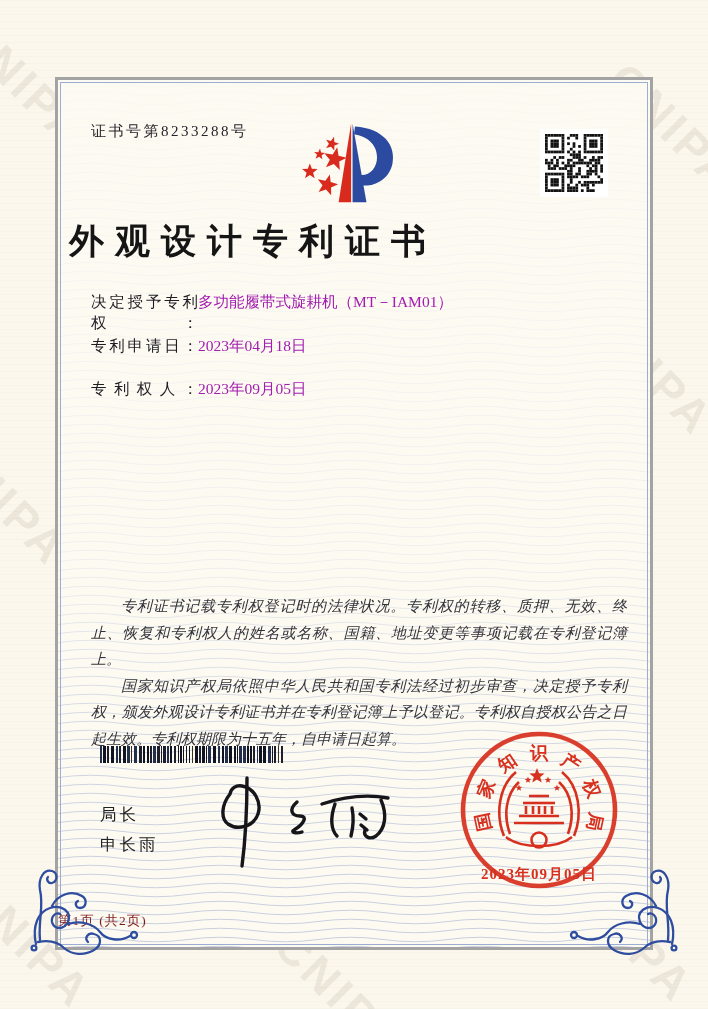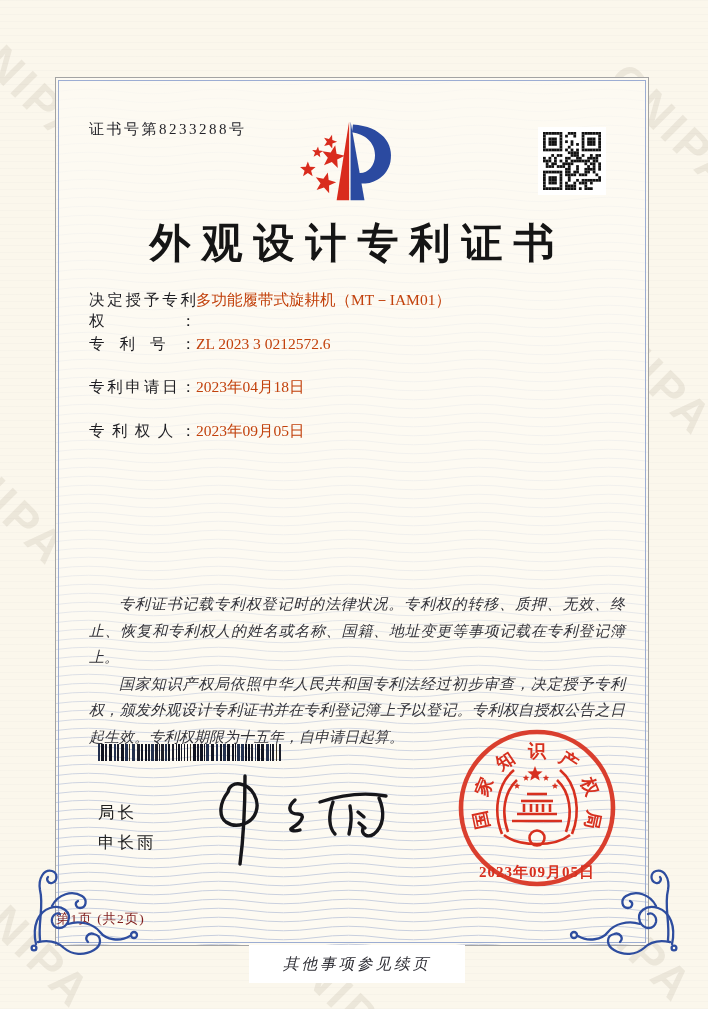--- a/index.html
+++ b/index.html
@@ -6,35 +6,35 @@
   #page{position:relative;width:708px;height:1009px;background:#fbf7ec;overflow:hidden;
         font-family:"Liberation Serif","DejaVu Serif",serif;color:#1f1f1f;}
   
   #page::after{content:"";position:absolute;inset:0;pointer-events:none;
         background:repeating-linear-gradient(180deg,rgba(120,120,140,.03) 0 1px,transparent 1px 7px);}
   .wm{position:absolute;font-family:"Liberation Sans","DejaVu Sans",sans-serif;
       font-weight:bold;font-size:46px;letter-spacing:4px;color:rgba(138,126,100,.13);
       transform:rotate(45deg);transform-origin:left top;white-space:nowrap;z-index:1;}
   
   #frame{position:absolute;left:55px;top:77px;width:592px;height:867px;
-         border:1px solid #a3a3a3;z-index:2;background:#fdfaf2;}
+         border:3px solid #a3a3a3;z-index:2;background:#fdfaf2;}
   #frame-inner{position:absolute;inset:2px;border:1px solid #9cadd3;}
   #wavebg{position:absolute;inset:0;z-index:0;}
   #content{position:absolute;inset:0;z-index:3;}
   .certno{position:absolute;left:33px;top:42px;font-size:15px;letter-spacing:2.5px;color:#24242a;}
   #logo{position:absolute;left:243px;top:34px;}
   #qr{position:absolute;left:482px;top:49px;width:68px;height:68px;background:#fff;}
   #qr svg{position:absolute;left:5px;top:5px;}
-  .title{position:absolute;left:0;top:138px;width:100%;text-align:center;
-         font-size:41px;font-weight:bold;letter-spacing:11px;text-indent:11px;color:#151515;}
+  .title{position:absolute;left:0;top:138px;width:100%;
+         font-size:35px;font-weight:bold;letter-spacing:11px;text-indent:11px;color:#151515;}
   .fields{position:absolute;left:33px;top:211px;width:534px;}
   .frow{position:relative;height:43.5px;font-size:15.5px;line-height:21px;}
   .flabel{display:inline-block;width:107px;text-align:justify;text-align-last:justify;
           vertical-align:top;color:#1d1d22;}
-  .fvalue{color:#c2410c;}
+  .fvalue{color:#a21caf;}
   .fpair2{position:absolute;left:264px;top:0;}
   .fpair2 .flabel{width:auto;text-align-last:auto;letter-spacing:2px;}
   .body-paras{position:absolute;left:33px;top:513px;width:536px;font-size:15px;
               line-height:26.5px;text-align:justify;color:#33333a;font-style:italic;}
   .body-paras p{margin:0;text-indent:2em;}
   #barcode{position:absolute;left:42px;top:666px;height:17px;}
   #barcode i{display:inline-block;height:17px;vertical-align:top;}
   .official{position:absolute;left:42px;top:719px;font-family:"Liberation Sans","DejaVu Sans",sans-serif;
             font-size:16.5px;color:#222;line-height:30px;letter-spacing:3px;}
   #signature{position:absolute;left:142px;top:694px;}
@@ -329,21 +329,20 @@
             <rect x="11.05" y="55.24" width="2.76" height="2.76" fill="#111"></rect>
             <rect x="13.81" y="55.24" width="2.76" height="2.76" fill="#111"></rect>
             <rect x="16.57" y="55.24" width="2.76" height="2.76" fill="#111"></rect>
           </svg>
       </div>
 
       <div class="title">外观设计专利证书</div>
 
       <div class="fields" id="fields">
           <div class="frow"><span class="flabel">决定授予专利权：</span><span class="fvalue">多功能履带式旋耕机（MT－IAM01）</span></div>
-          <div class="frow"><span class="flabel">专利号：</span><span class="fvalue">ZL 2023 3 0212572.6</span></div>
           <div class="frow"><span class="flabel">专利申请日：</span><span class="fvalue">2023年04月18日</span></div>
           <div class="frow"><span class="flabel">专利权人：</span><span class="fvalue">2023年09月05日</span></div>
         </div>
 
       <div class="body-paras" id="paras">
           <p>专利证书记载专利权登记时的法律状况。专利权的转移、质押、无效、终止、恢复和专利权人的姓名或名称、国籍、地址变更等事项记载在专利登记簿上。</p>
           <p>国家知识产权局依照中华人民共和国专利法经过初步审查，决定授予专利权，颁发外观设计专利证书并在专利登记簿上予以登记。专利权自授权公告之日起生效。专利权期限为十五年，自申请日起算。</p>
         </div>
 
       <div id="barcode"><i style="width: 2px; margin-right: 1px; background: rgb(35, 48, 77);"></i><i style="width: 3px; margin-right: 1px; background: rgb(16, 19, 32);"></i><i style="width: 2px; margin-right: 2px; background: rgb(29, 31, 44);"></i><i style="width: 3px; margin-right: 2px; background: rgb(16, 19, 32);"></i><i style="width: 2px; margin-right: 1px; background: rgb(35, 48, 77);"></i><i style="width: 2px; margin-right: 2px; background: rgb(29, 31, 44);"></i><i style="width: 3px; margin-right: 1px; background: rgb(16, 19, 32);"></i><i style="width: 3px; margin-right: 1px; background: rgb(35, 48, 77);"></i><i style="width: 1px; margin-right: 2px; background: rgb(58, 48, 32);"></i><i style="width: 3px; margin-right: 2px; background: rgb(35, 48, 77);"></i><i style="width: 3px; margin-right: 1px; background: rgb(29, 31, 44);"></i><i style="width: 2px; margin-right: 2px; background: rgb(16, 19, 32);"></i><i style="width: 2px; margin-right: 1px; background: rgb(16, 19, 32);"></i><i style="width: 2px; margin-right: 1px; background: rgb(29, 31, 44);"></i><i style="width: 3px; margin-right: 1px; background: rgb(35, 48, 77);"></i><i style="width: 3px; margin-right: 1px; background: rgb(29, 31, 44);"></i><i style="width: 1px; margin-right: 1px; background: rgb(29, 31, 44);"></i><i style="width: 3px; margin-right: 1px; background: rgb(29, 31, 44);"></i><i style="width: 2px; margin-right: 1px; background: rgb(35, 48, 77);"></i><i style="width: 2px; margin-right: 2px; background: rgb(16, 19, 32);"></i><i style="width: 2px; margin-right: 2px; background: rgb(29, 31, 44);"></i><i style="width: 1px; margin-right: 1px; background: rgb(16, 19, 32);"></i><i style="width: 2px; margin-right: 1px; background: rgb(16, 19, 32);"></i><i style="width: 1px; margin-right: 2px; background: rgb(16, 19, 32);"></i><i style="width: 1px; margin-right: 2px; background: rgb(16, 19, 32);"></i><i style="width: 1px; margin-right: 2px; background: rgb(16, 19, 32);"></i><i style="width: 1px; margin-right: 2px; background: rgb(58, 48, 32);"></i><i style="width: 3px; margin-right: 1px; background: rgb(16, 19, 32);"></i><i style="width: 2px; margin-right: 1px; background: rgb(29, 31, 44);"></i><i style="width: 3px; margin-right: 1px; background: rgb(16, 19, 32);"></i><i style="width: 1px; margin-right: 1px; background: rgb(16, 19, 32);"></i><i style="width: 3px; margin-right: 2px; background: rgb(35, 48, 77);"></i><i style="width: 3px; margin-right: 2px; background: rgb(16, 19, 32);"></i><i style="width: 2px; margin-right: 2px; background: rgb(35, 48, 77);"></i><i style="width: 2px; margin-right: 1px; background: rgb(16, 19, 32);"></i><i style="width: 3px; margin-right: 1px; background: rgb(35, 48, 77);"></i><i style="width: 3px; margin-right: 2px; background: rgb(16, 19, 32);"></i><i style="width: 2px; margin-right: 1px; background: rgb(16, 19, 32);"></i><i style="width: 1px; margin-right: 1px; background: rgb(16, 19, 32);"></i><i style="width: 3px; margin-right: 1px; background: rgb(35, 48, 77);"></i><i style="width: 3px; margin-right: 1px; background: rgb(35, 48, 77);"></i><i style="width: 2px; margin-right: 1px; background: rgb(16, 19, 32);"></i><i style="width: 2px; margin-right: 1px; background: rgb(16, 19, 32);"></i><i style="width: 2px; margin-right: 2px; background: rgb(29, 31, 44);"></i><i style="width: 1px; margin-right: 1px; background: rgb(35, 48, 77);"></i><i style="width: 3px; margin-right: 1px; background: rgb(16, 19, 32);"></i><i style="width: 3px; margin-right: 2px; background: rgb(16, 19, 32);"></i><i style="width: 3px; margin-right: 1px; background: rgb(35, 48, 77);"></i><i style="width: 1px; margin-right: 1px; background: rgb(16, 19, 32);"></i><i style="width: 2px; margin-right: 2px; background: rgb(29, 31, 44);"></i><i style="width: 1px; margin-right: 2px; background: rgb(58, 48, 32);"></i><i style="width: 2px; margin-right: 2px; background: rgb(29, 31, 44);"></i></div>
@@ -423,14 +422,13 @@
       <path d="M10,80 C6,62 12,48 24,44 C36,40 46,48 42,58 C38,66 28,66 26,58 C25,52 30,48 34,50"></path>
       <path d="M12,78 C22,76 32,78 38,84 C46,91 58,92 68,86 C76,81 76,72 68,70 C62,68 58,74 62,78"></path>
       <path d="M14,76 C12,58 18,42 14,26 C12,14 18,5 26,7 C32,9 32,17 26,19 C22,20 20,15 22,13"></path>
       <path d="M42,60 C54,56 68,60 74,68 C80,76 94,78 104,72"></path>
       <path d="M26,42 C32,30 46,26 56,32 C62,36 60,44 54,44 C50,44 48,39 52,37"></path>
       <circle cx="108" cy="71" r="3"></circle>
       <circle cx="8" cy="84" r="2.4"></circle>
     </g>
   </svg>
 
-  <div id="contbox">其他事项参见续页</div>
 </div>
 
 </body></html>

